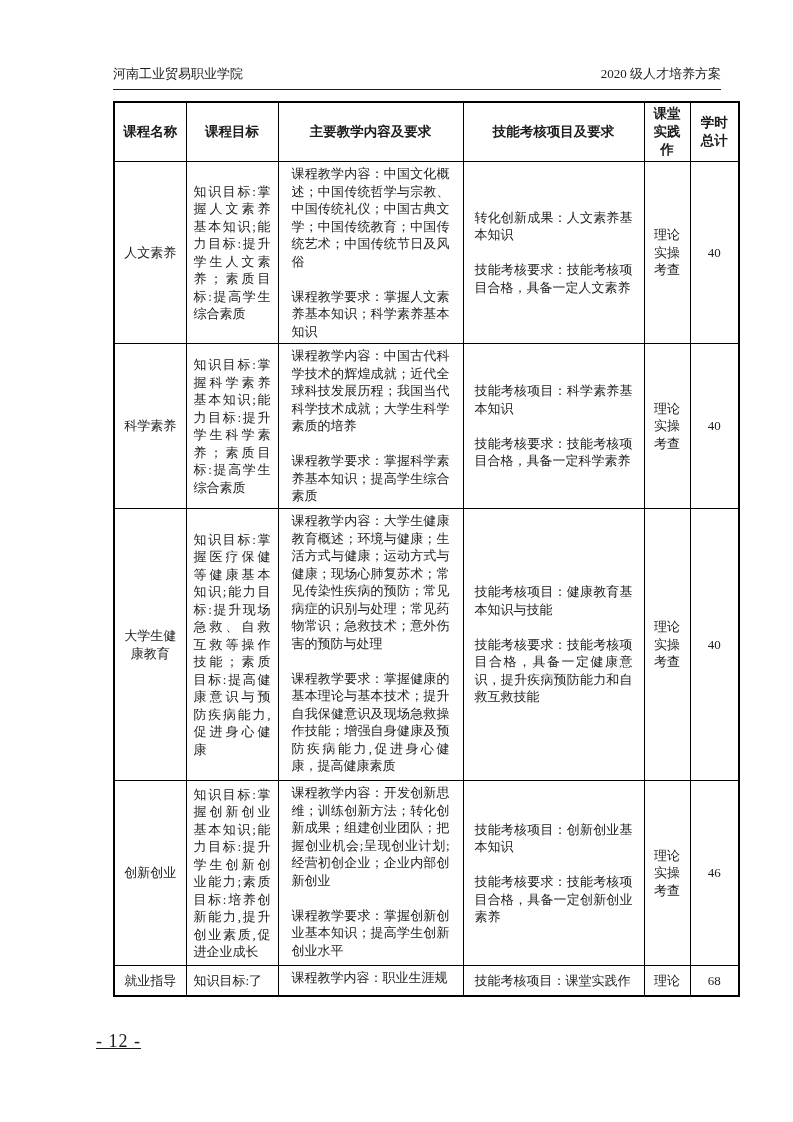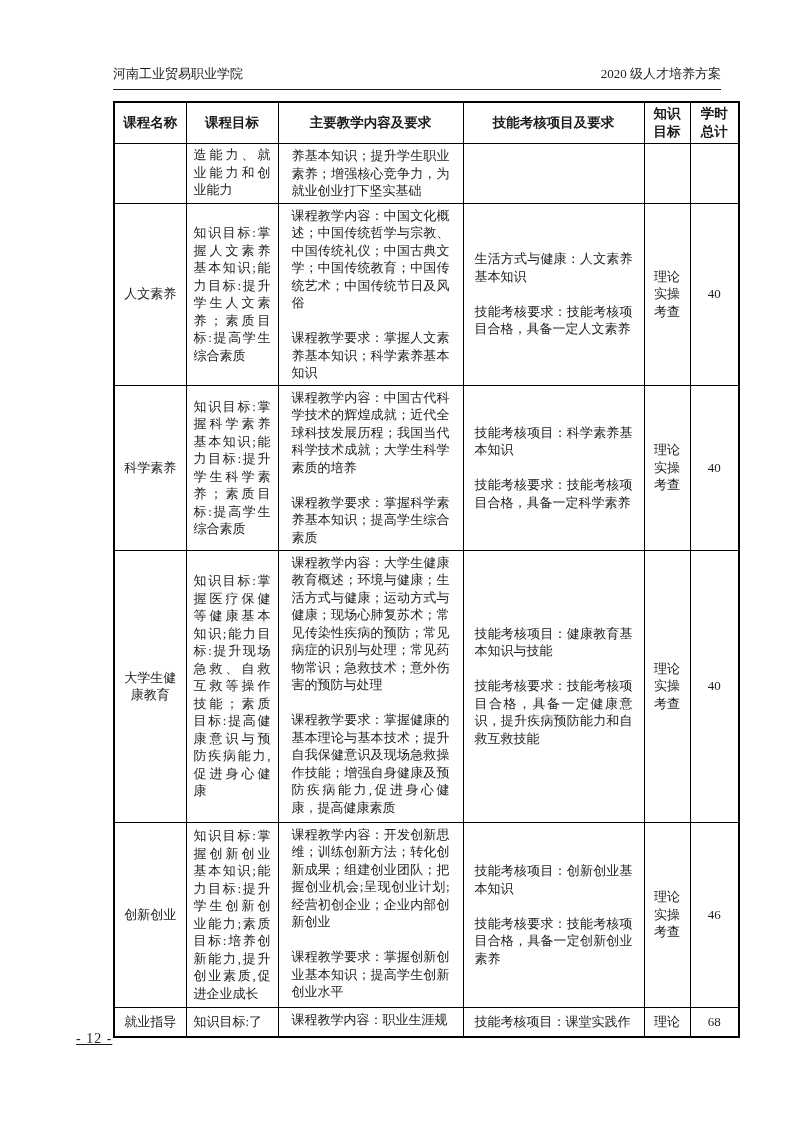--- a/index.html
+++ b/index.html
@@ -77,23 +77,23 @@
   td.c-hours { text-align: center; }
 
   tr.tr-0 td.c-obj, tr.tr-0 td.c-teach { vertical-align: top; }
 
   .course-table p { margin: 0; }
   .course-table p.para2 { margin-top: 17.5px; }
   .course-table p:empty { display: none; }
 
   .page-footer {
     position: absolute;
-    left: 76px;
+    left: 96px;
     top: 1031px;
-    font-size: 14px;
+    font-size: 18px;
     letter-spacing: 1px;
     text-decoration: underline;
   }
 </style>
 </head>
 <body>
 
 <div class="page">
   <div class="content">
 
@@ -110,50 +110,36 @@
         <col class="w-skill">
           <col class="w-method">
           <col class="w-hours">
       </colgroup>
       <thead>
         <tr class="tr-head">
           <th>课程名称</th>
           <th>课程目标</th>
           <th>主要教学内容及要求</th>
           <th>技能考核项目及要求</th>
-          <th>知识目标</th>
+          <th>课堂实践作</th>
           <th>学时总计</th>
         </tr>
       </thead>
       <tbody>
 
-        <tr class="tr-0">
-          <td class="c-name"></td>
-          <td class="c-obj">造能力、就业能力和创业能力</td>
-          <td class="c-teach">
-            <p>养基本知识；提升学生职业素养；增强核心竞争力，为就业创业打下坚实基础</p>
-
-          </td>
-          <td class="c-skill">
-            
-            
-          </td>
-          <td class="c-method"></td>
-          <td class="c-hours"></td>
-        </tr>
 
         <tr class="tr-1">
           <td class="c-name">人文素养</td>
           <td class="c-obj">知识目标:掌握人文素养基本知识;能力目标:提升学生人文素养；素质目标:提高学生综合素质</td>
           <td class="c-teach">
             <p>课程教学内容：中国文化概述；中国传统哲学与宗教、中国传统礼仪；中国古典文学；中国传统教育；中国传统艺术；中国传统节日及风俗</p>
             <p class="para2">课程教学要求：掌握人文素养基本知识；科学素养基本知识</p>
           </td>
           <td class="c-skill">
-            <p>生活方式与健康：人文素养基本知识</p>
+            <p>转化创新成果：人文素养基本知识</p>
             <p class="para2">技能考核要求：技能考核项目合格，具备一定人文素养</p>
           </td>
           <td class="c-method">理论实操考查</td>
           <td class="c-hours">40</td>
         </tr>
 
         <tr class="tr-2">
           <td class="c-name">科学素养</td>
           <td class="c-obj">知识目标:掌握科学素养基本知识;能力目标:提升学生科学素养；素质目标:提高学生综合素质</td>
           <td class="c-teach">

